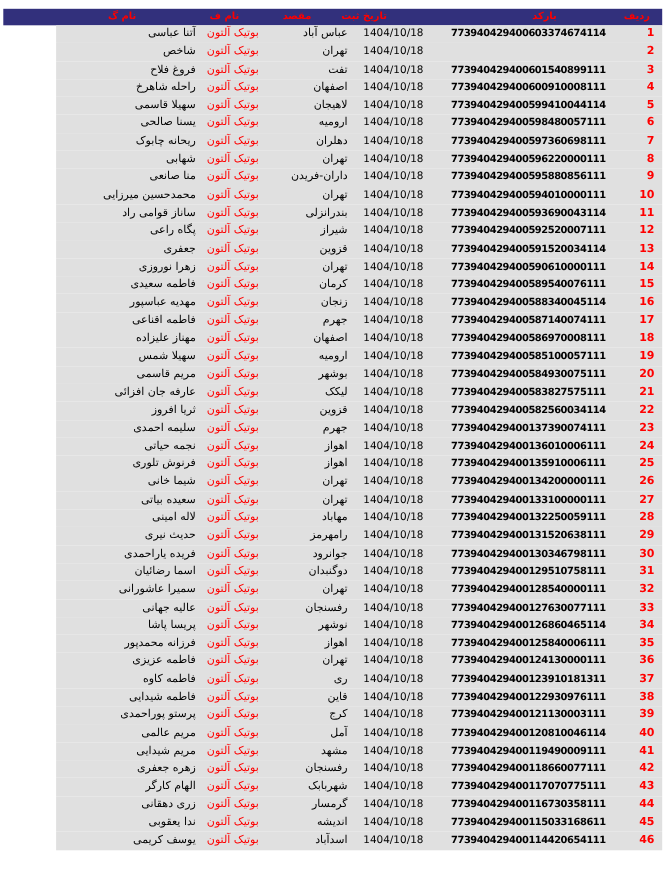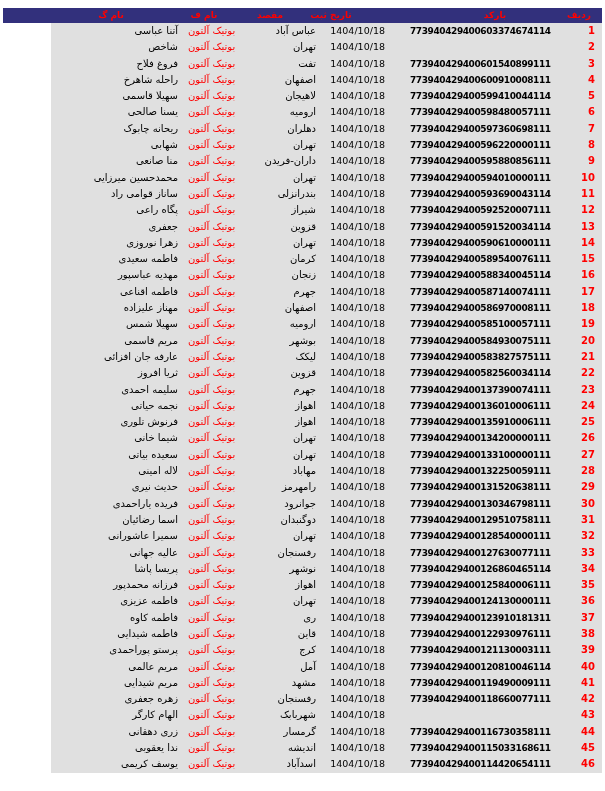--- a/index.html
+++ b/index.html
@@ -379,20 +379,21 @@
         <span class="c city" dir="rtl">رفسنجان</span>
         <span class="c date" dir="ltr">1404/10/18</span>
         <span class="c barcode" dir="ltr">773940429400118660077111</span>
         <span class="c rowno" dir="ltr">42</span>
       </div>
       <div class="row">
         <span class="c receiver" dir="rtl">الهام کارگر</span>
         <span class="c sender" dir="rtl">بوتیک آلتون</span>
         <span class="c city" dir="rtl">شهربابک</span>
         <span class="c date" dir="ltr">1404/10/18</span>
+        <span class="c barcode" dir="ltr">773940429400117070775111</span>
         <span class="c rowno" dir="ltr">43</span>
       </div>
       <div class="row">
         <span class="c receiver" dir="rtl">زری دهقانی</span>
         <span class="c sender" dir="rtl">بوتیک آلتون</span>
         <span class="c city" dir="rtl">گرمسار</span>
         <span class="c date" dir="ltr">1404/10/18</span>
         <span class="c barcode" dir="ltr">773940429400116730358111</span>
         <span class="c rowno" dir="ltr">44</span>
       </div>

